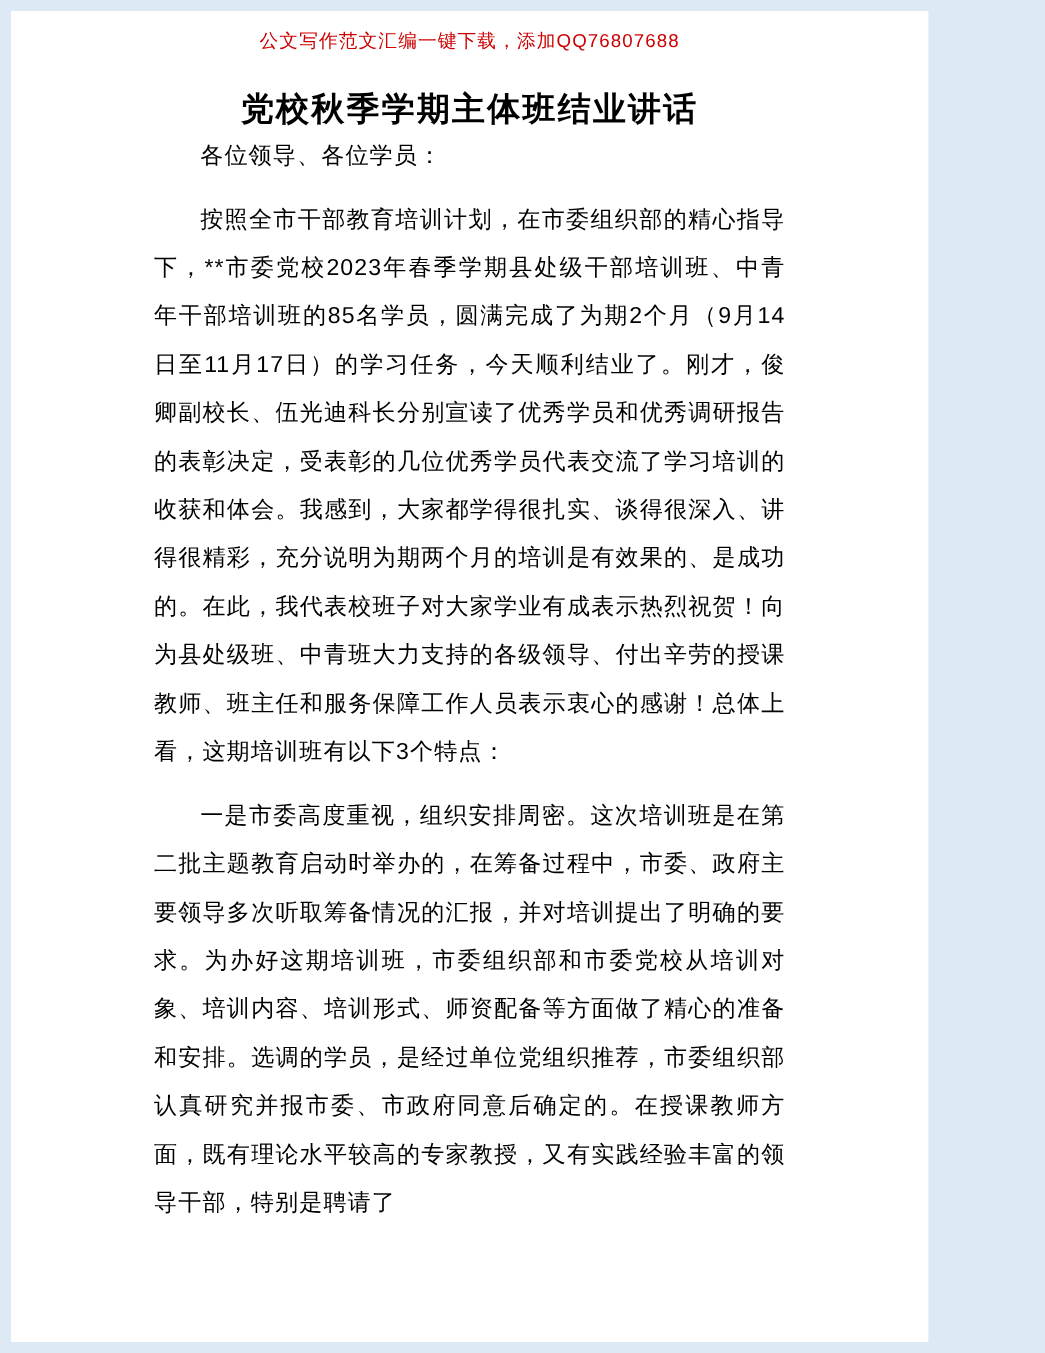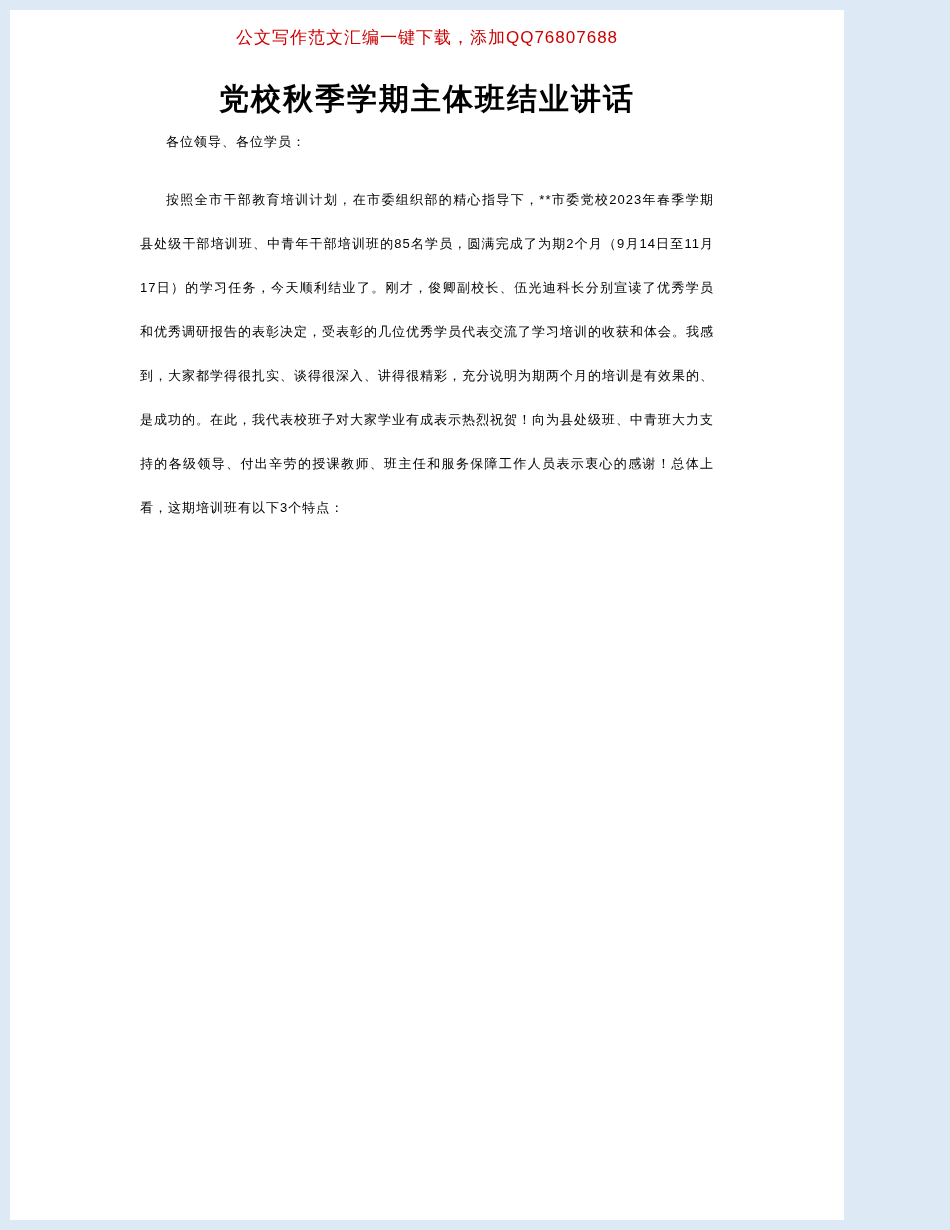--- a/index.html
+++ b/index.html
@@ -28,21 +28,21 @@
   }
   .title {
     text-align: center;
     color: #000000;
     font-size: 30px;
     font-weight: bold;
     letter-spacing: 2px;
   }
   .para {
     color: #000000;
-    font-size: 13px;
+    font-size: 21px;
     line-height: 44px;
     text-indent: 2em;
     text-align: justify;
     letter-spacing: 1px;
     margin-bottom: 14px;
     font-weight: 500;
   }
   .para.section {
     margin-top: 12px;
   }
@@ -52,13 +52,14 @@
 
 <div class="page">
   <div class="notice">公文写作范文汇编一键下载，添加QQ76807688</div>
 
   <h1 class="title">党校秋季学期主体班结业讲话</h1>
 
   <p class="para">各位领导、各位学员：</p>
 
   <p class="para">按照全市干部教育培训计划，在市委组织部的精心指导下，**市委党校2023年春季学期县处级干部培训班、中青年干部培训班的85名学员，圆满完成了为期2个月（9月14日至11月17日）的学习任务，今天顺利结业了。刚才，俊卿副校长、伍光迪科长分别宣读了优秀学员和优秀调研报告的表彰决定，受表彰的几位优秀学员代表交流了学习培训的收获和体会。我感到，大家都学得很扎实、谈得很深入、讲得很精彩，充分说明为期两个月的培训是有效果的、是成功的。在此，我代表校班子对大家学业有成表示热烈祝贺！向为县处级班、中青班大力支持的各级领导、付出辛劳的授课教师、班主任和服务保障工作人员表示衷心的感谢！总体上看，这期培训班有以下3个特点：</p>
 
+  <p class="para section">一是市委高度重视，组织安排周密。这次培训班是在第二批主题教育启动时举办的，在筹备过程中，市委、政府主要领导多次听取筹备情况的汇报，并对培训提出了明确的要求。为办好这期培训班，市委组织部和市委党校从培训对象、培训内容、培训形式、师资配备等方面做了精心的准备和安排。选调的学员，是经过单位党组织推荐，市委组织部认真研究并报市委、市政府同意后确定的。在授课教师方面，既有理论水平较高的专家教授，又有实践经验丰富的领导干部，特别是聘请了</p>
 </div>
 
 </body></html>

